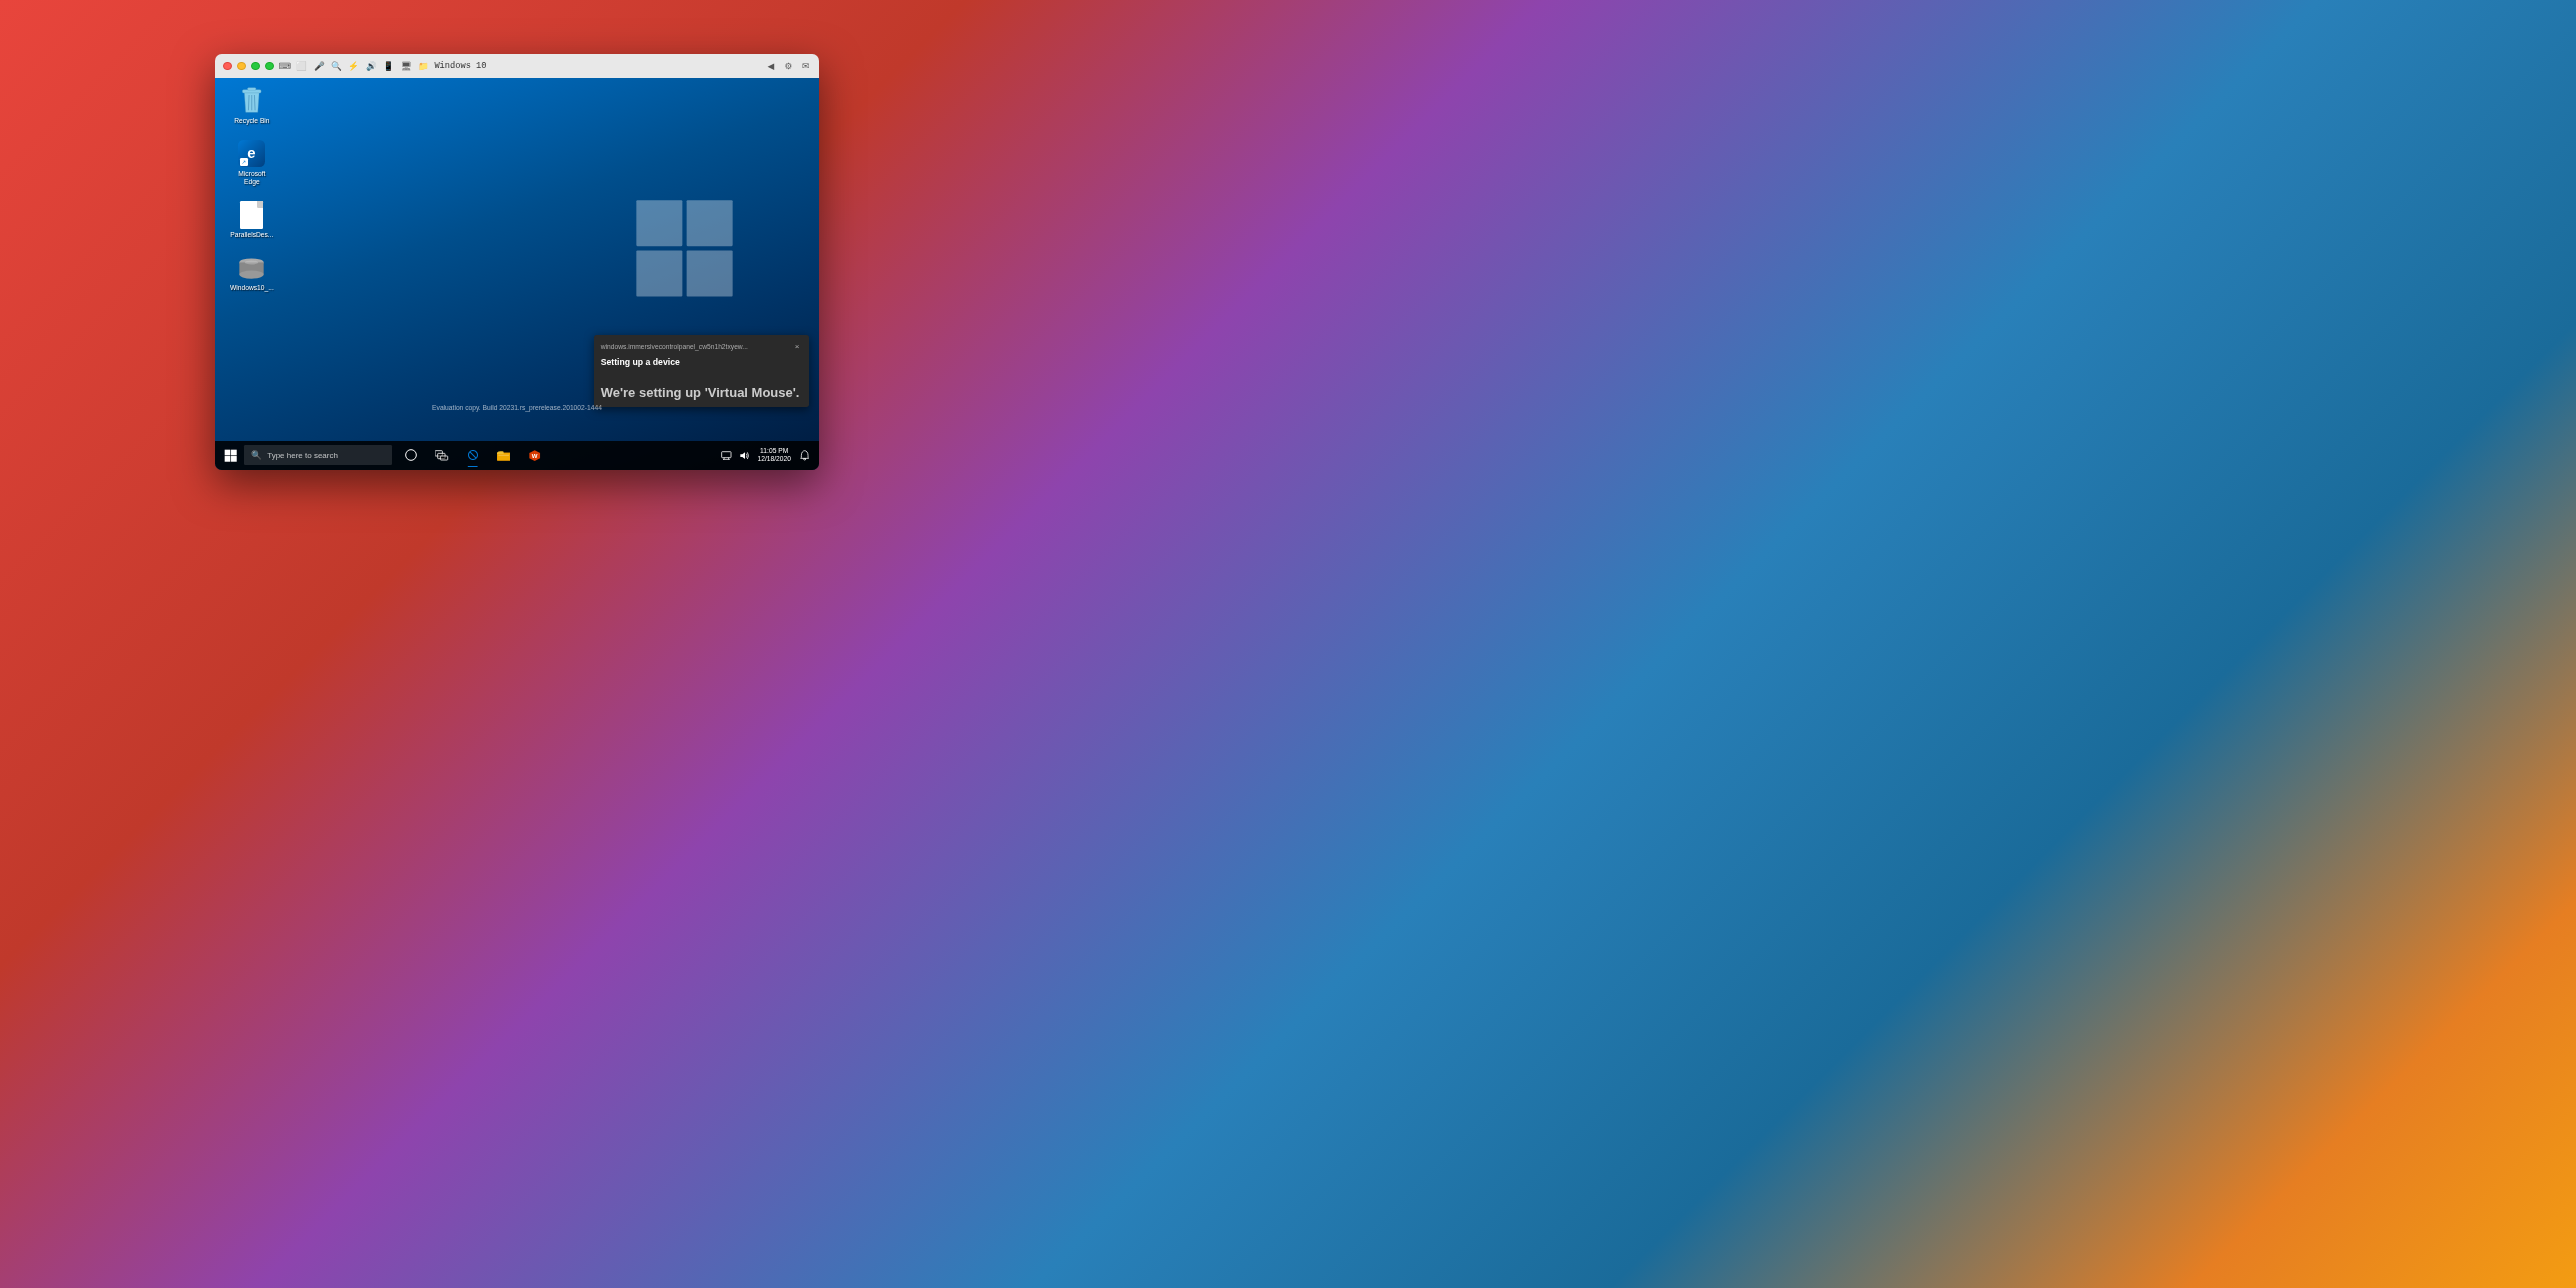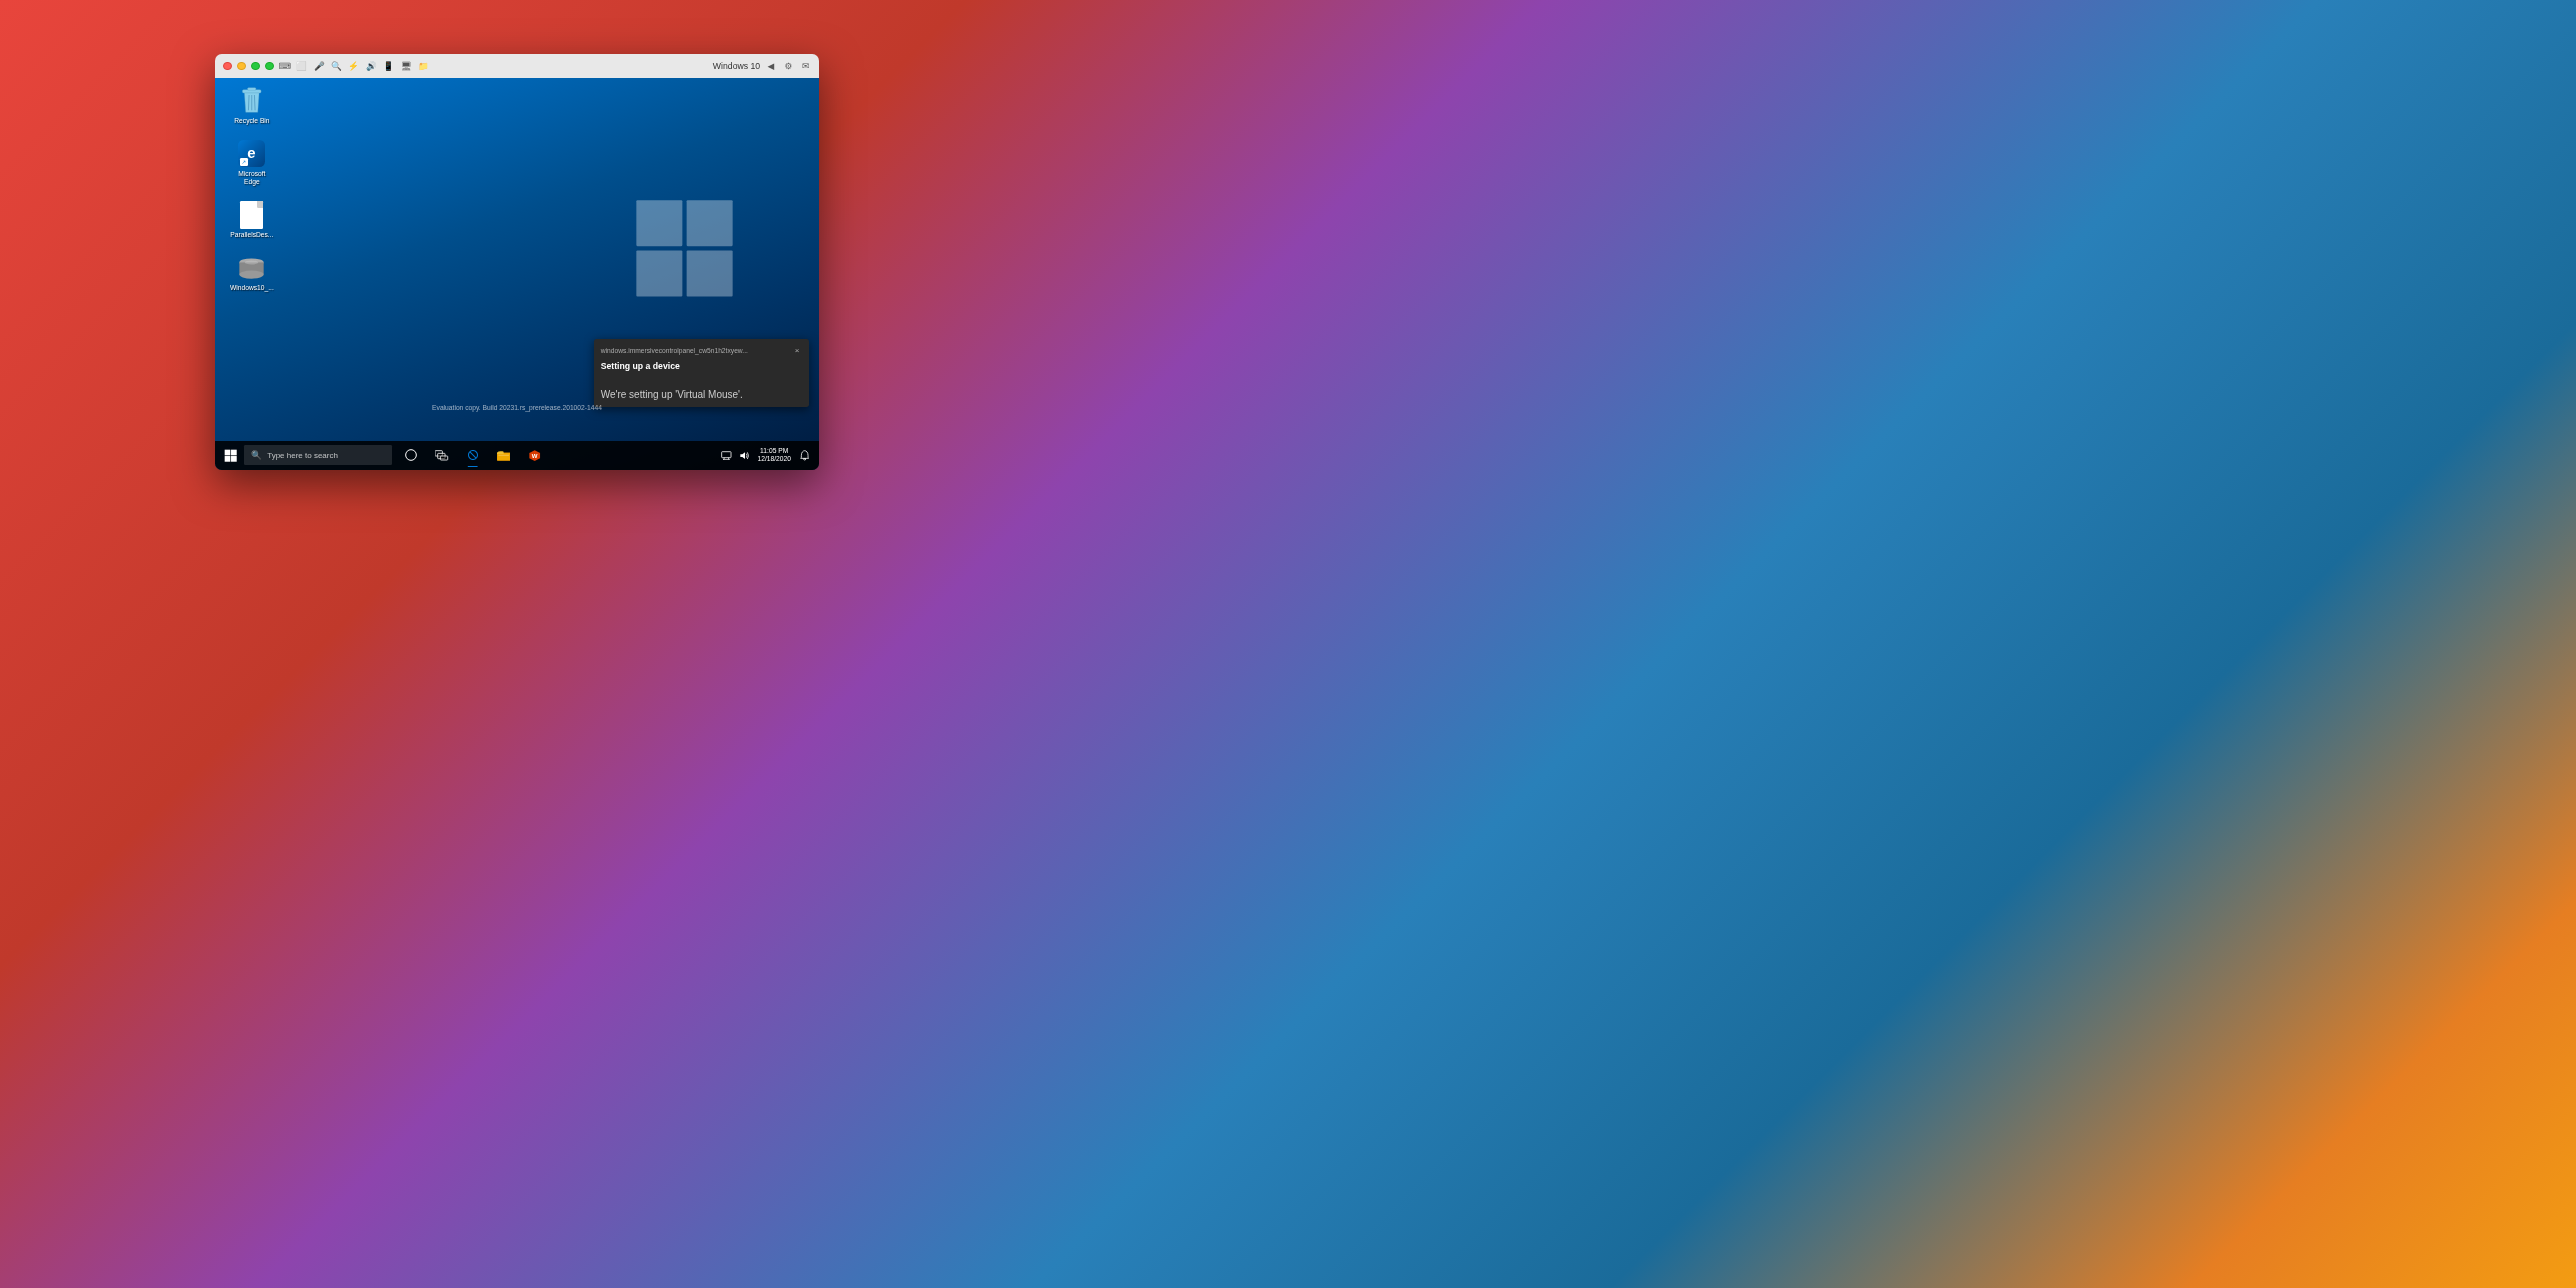--- a/index.html
+++ b/index.html
@@ -49,24 +49,25 @@
       border-radius: 50%;
       display: inline-block;
     }
     .traffic-light.close { background: #ff5f56; border: 0.7px solid #e0443e; }
     .traffic-light.minimize { background: #ffbd2e; border: 0.7px solid #dea123; }
     .traffic-light.maximize { background: #27c93f; border: 0.7px solid #1aab29; }
     .traffic-light.fullscreen { background: #27c93f; border: 0.7px solid #1aab29; }
 
     .titlebar-title {
       flex: 1;
-      text-align: right;
+      text-align: left;
       font-size: 8.7px;
       color: #333;
       font-weight: 500;
+      font-family: Liberation Mono, monospace;
     }
 
     .titlebar-icons {
       display: flex;
       align-items: center;
       gap: 6.7px;
     }
 
     .titlebar-icon {
       width: 10.7px;
@@ -217,22 +218,23 @@
     }
 
     .notification-title {
       font-size: 8.7px;
       color: white;
       font-weight: 600;
       margin-bottom: 18px;
     }
 
     .notification-text {
-      font-size: 10px;
+      font-size: 13px;
       color: #ccc;
+      font-weight: bold;
     }
 
     
     .eval-copy {
       position: absolute;
       bottom: 28px;
       right: 0;
       left: 0;
       text-align: center;
       font-size: 6.7px;

